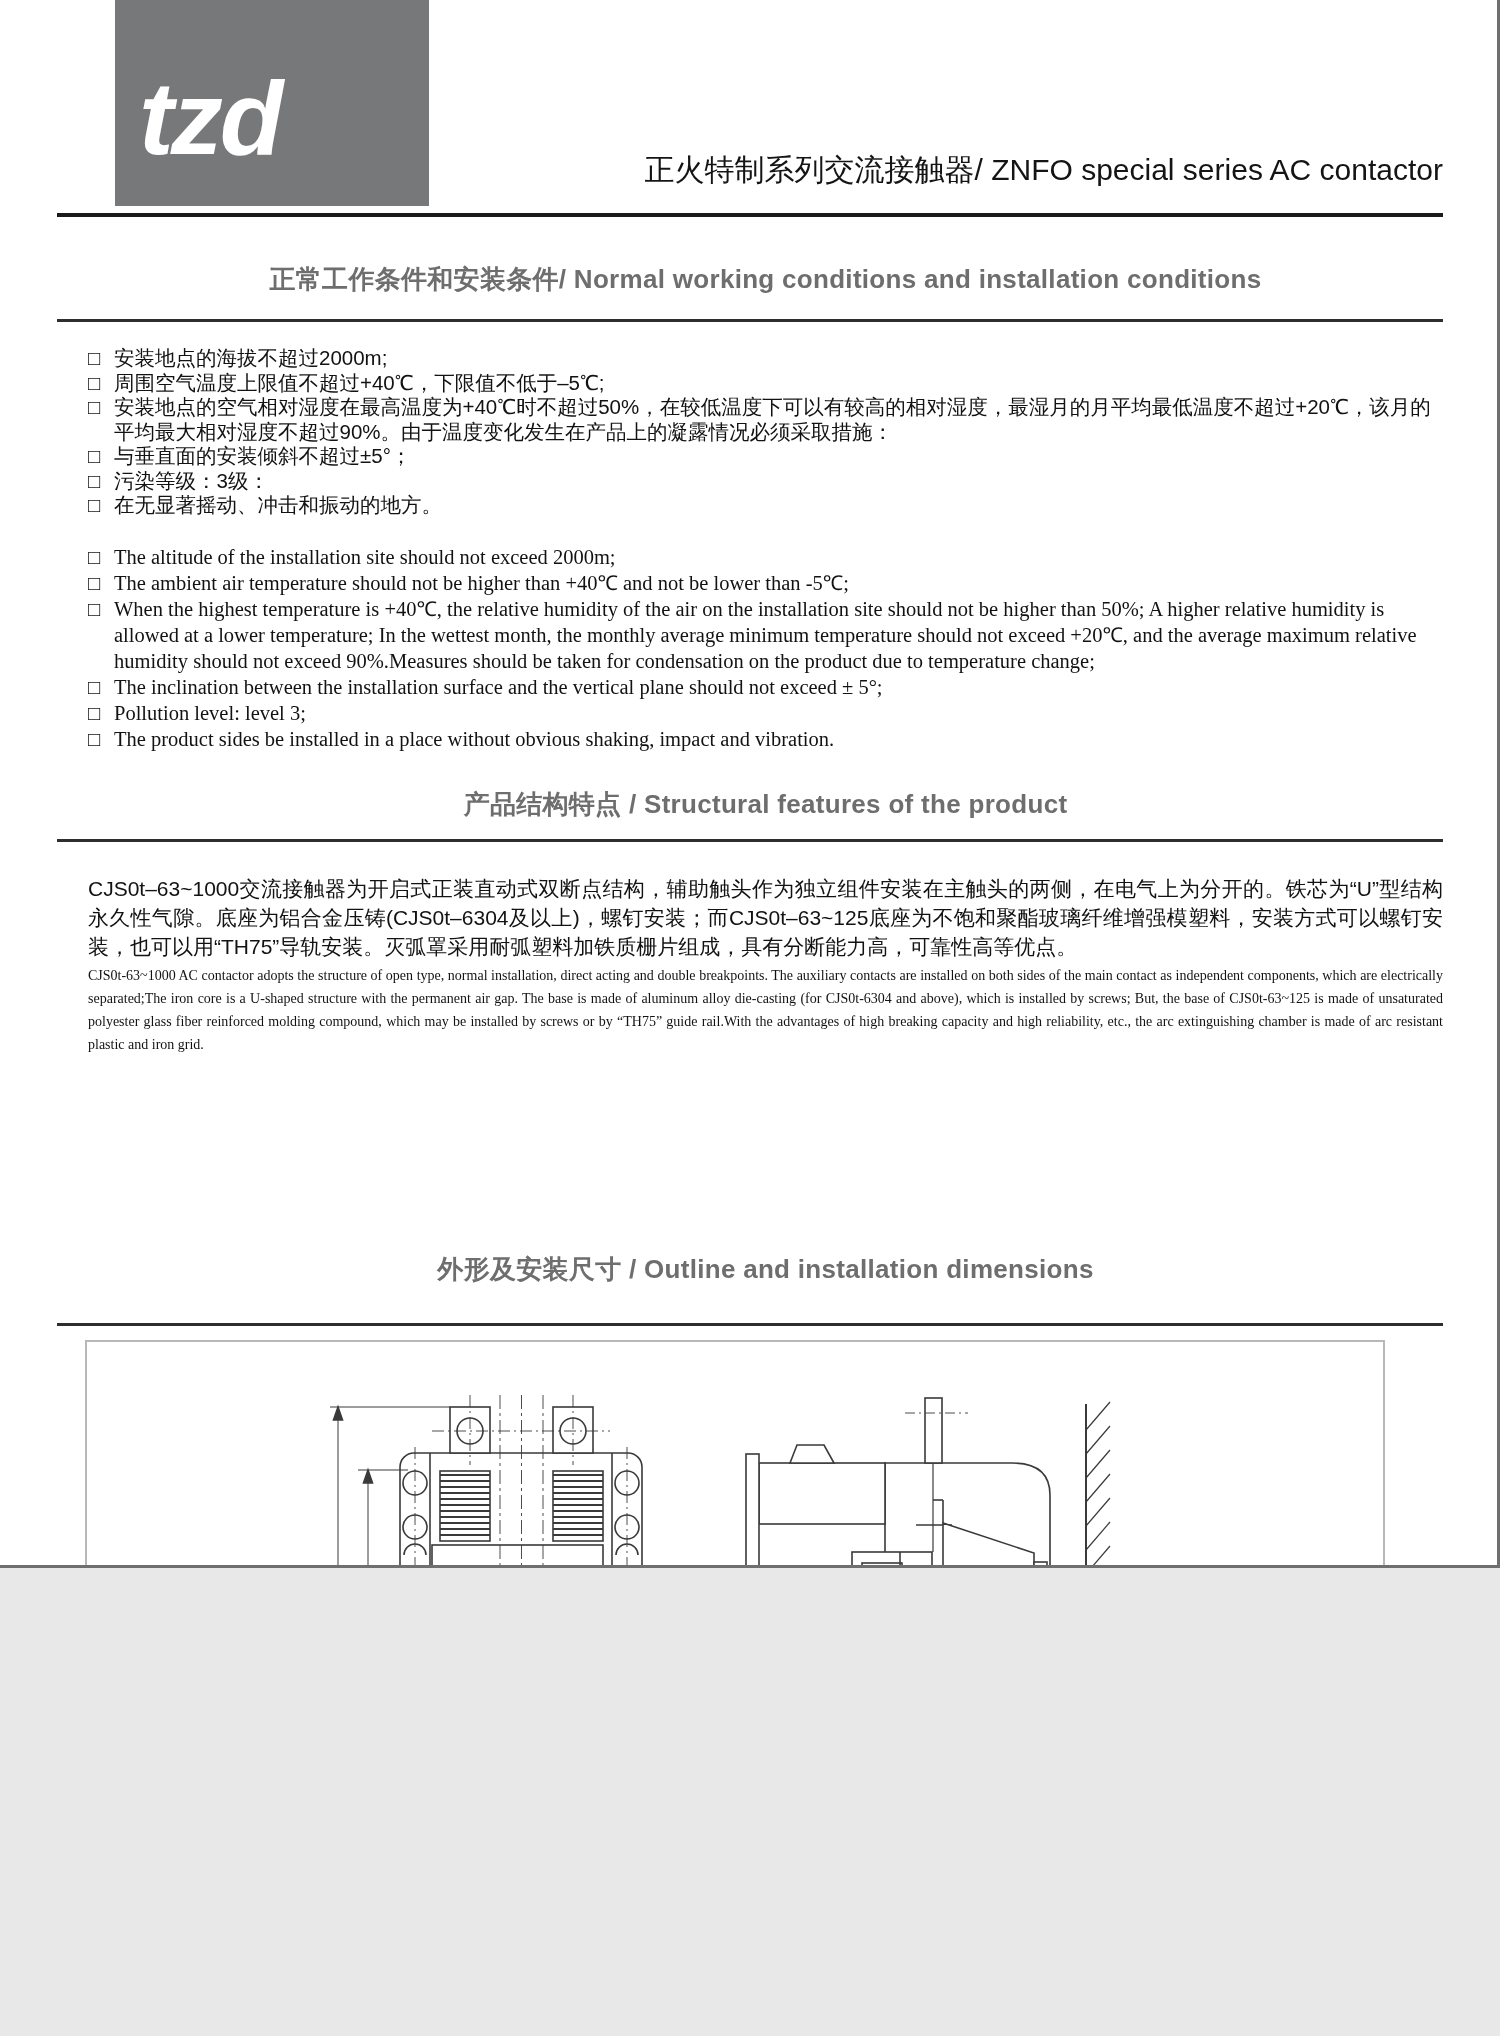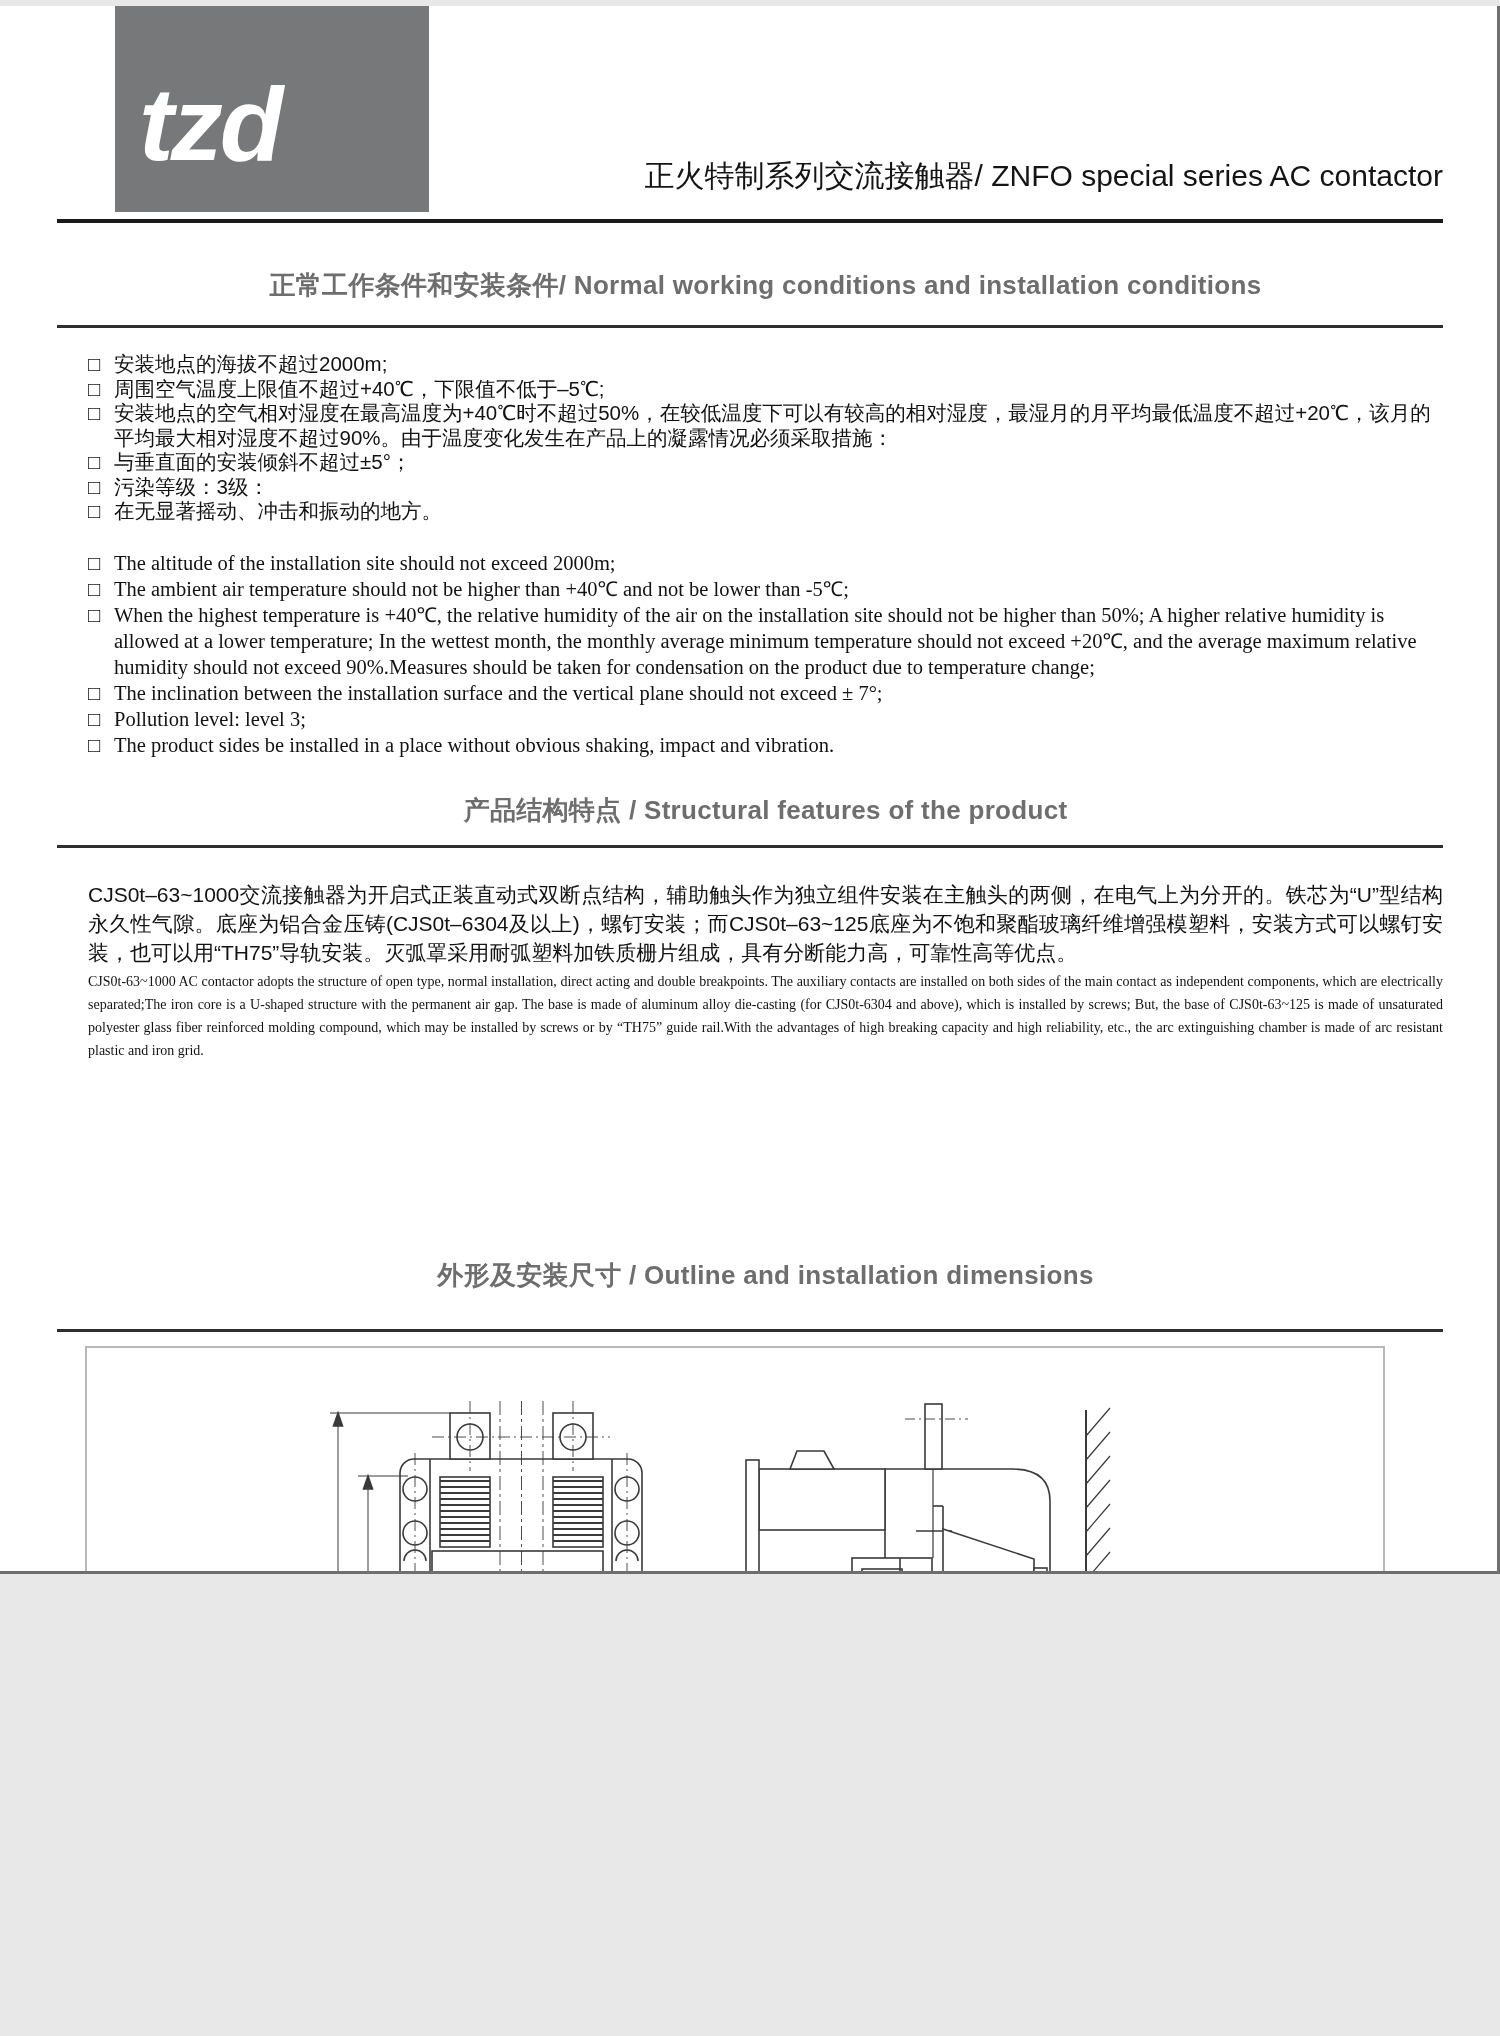--- a/index.html
+++ b/index.html
@@ -1,16 +1,16 @@
 <!DOCTYPE html>
 <html><head>
 <meta charset="utf-8">
 <style>
   html,body{margin:0;padding:0;background:#e8e8e8;}
-  .page{position:relative;width:1500px;height:1568px;background:#ffffff;margin:6px auto;
+  .page{position:relative;width:1500px;height:1568px;background:#ffffff;margin:0 auto;
         font-family:"Liberation Sans",sans-serif;overflow:hidden;}
   
   .logo-box{position:absolute;left:115px;top:0;width:314px;height:206px;background:#77787a;}
   .logo-box .logo-t{position:absolute;left:24px;bottom:36px;font-size:104px;line-height:1;
         font-weight:bold;font-style:italic;color:#ffffff;letter-spacing:-3px;}
   .model{position:absolute;top:42px;right:57px;font-size:94px;line-height:1;font-weight:bold;
         color:#58595b;letter-spacing:1px;}
   .subtitle{position:absolute;top:150px;right:57px;font-size:30px;color:#141414;}
   .head-rule{position:absolute;top:213px;left:57px;width:1386px;height:4px;background:#1a1a1a;}
   
@@ -99,21 +99,21 @@
           <span class="tx">The ambient air temperature should not be higher than +40℃ and not be lower than -5℃;</span>
         </div>
 
         <div class="li">
           <span class="bx">□</span>
           <span class="tx">When the highest temperature is +40℃, the relative humidity of the air on the installation site should not be higher than 50%; A higher relative humidity is allowed at a lower temperature; In the wettest month, the monthly average minimum temperature should not exceed +20℃, and the average maximum relative humidity should not exceed 90%.Measures should be taken for condensation on the product due to temperature change;</span>
         </div>
 
         <div class="li">
           <span class="bx">□</span>
-          <span class="tx">The inclination between the installation surface and the vertical plane should not exceed ± 7°;</span>
+          <span class="tx">The inclination between the installation surface and the vertical plane should not exceed ± 5°;</span>
         </div>
 
         <div class="li">
           <span class="bx">□</span>
           <span class="tx">Pollution level: level 3;</span>
         </div>
 
         <div class="li">
           <span class="bx">□</span>
           <span class="tx">The product sides be installed in a place without obvious shaking, impact and vibration.</span>

